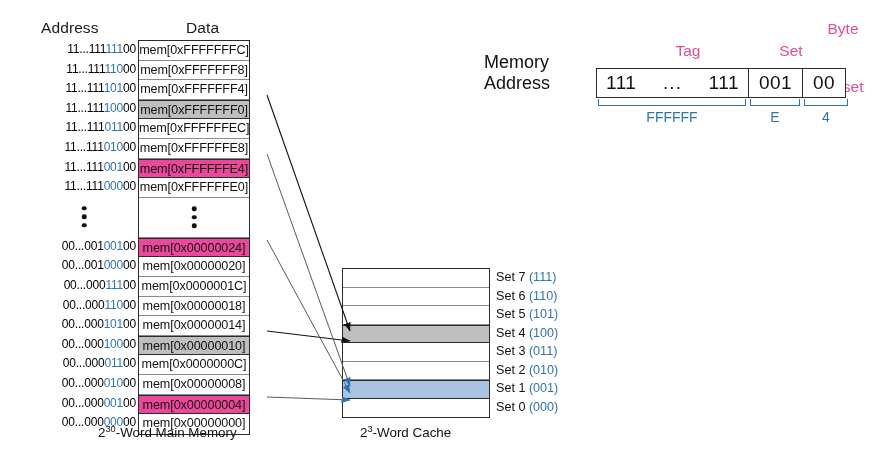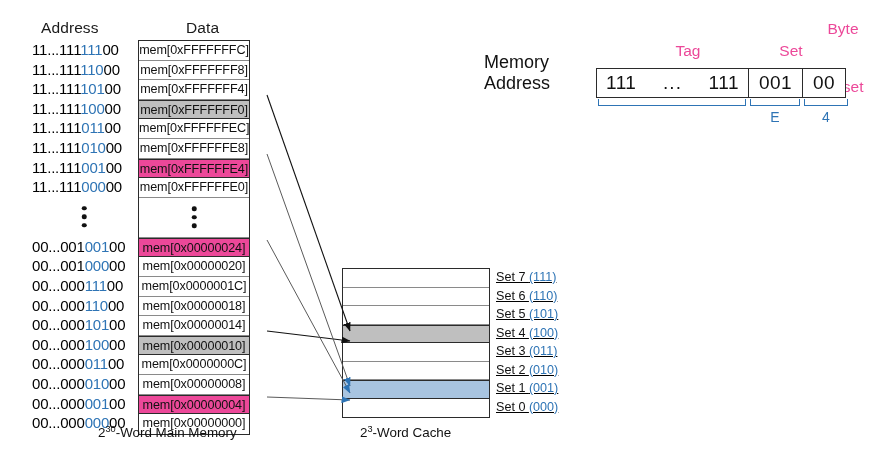--- a/index.html
+++ b/index.html
@@ -39,21 +39,22 @@
 
   #address-list {
     position: absolute;
     left: 32px;
     top: 40px;
     width: 104px;
   }
   .addr-row {
     height: 19.6px;
     line-height: 19.6px;
-    font-size: 15px;
+    font-size: 12px;
+    text-align: right;
     letter-spacing: -0.2px;
     white-space: nowrap;
   }
   .addr-row .setbits { color: #2E74B5; }
 
   #memory-table {
     position: absolute;
     left: 138px;
     top: 40px;
     width: 112px;
@@ -145,21 +146,20 @@
     background: #a8c4e0;
     border-top: 1.4px solid #2b2b2b;
     border-bottom: 1.4px solid #2b2b2b;
   }
 
   #set-labels {
     position: absolute;
     left: 496px;
     top: 268px;
     width: 120px;
-    text-decoration: underline;
   }
   .set-label {
     height: 18.5px;
     line-height: 18.5px;
     font-size: 12.6px;
     color: #111;
     white-space: nowrap;
   }
   .set-label .bits { color: #2E74B5; }
 
@@ -370,20 +370,21 @@
       <span class="tag-left">111</span>
       <span class="tag-dots">...</span>
       <span class="tag-right">111</span>
     </div>
     <div class="addr-field" id="field-set">001</div>
     <div class="addr-field" id="field-offset">00</div>
   </div>
 
   <div id="hex-brackets">
     <div class="bracket" id="bracket-tag"></div>
+    <div class="hexval" id="hex-tag">FFFFFF</div>
     <div class="bracket" id="bracket-set"></div>
     <div class="hexval" id="hex-set">E</div>
     <div class="bracket" id="bracket-offset"></div>
     <div class="hexval" id="hex-offset">4</div>
   </div>
 
   <svg id="arrows-layer" viewBox="0 0 875 456" xmlns="http://www.w3.org/2000/svg">
     <defs>
       <marker id="arrowhead-black" markerWidth="9" markerHeight="7" refX="8.5" refY="3.5" orient="auto" markerUnits="userSpaceOnUse">
         <polygon points="0 0, 9 3.5, 0 7" fill="#111111"></polygon>

